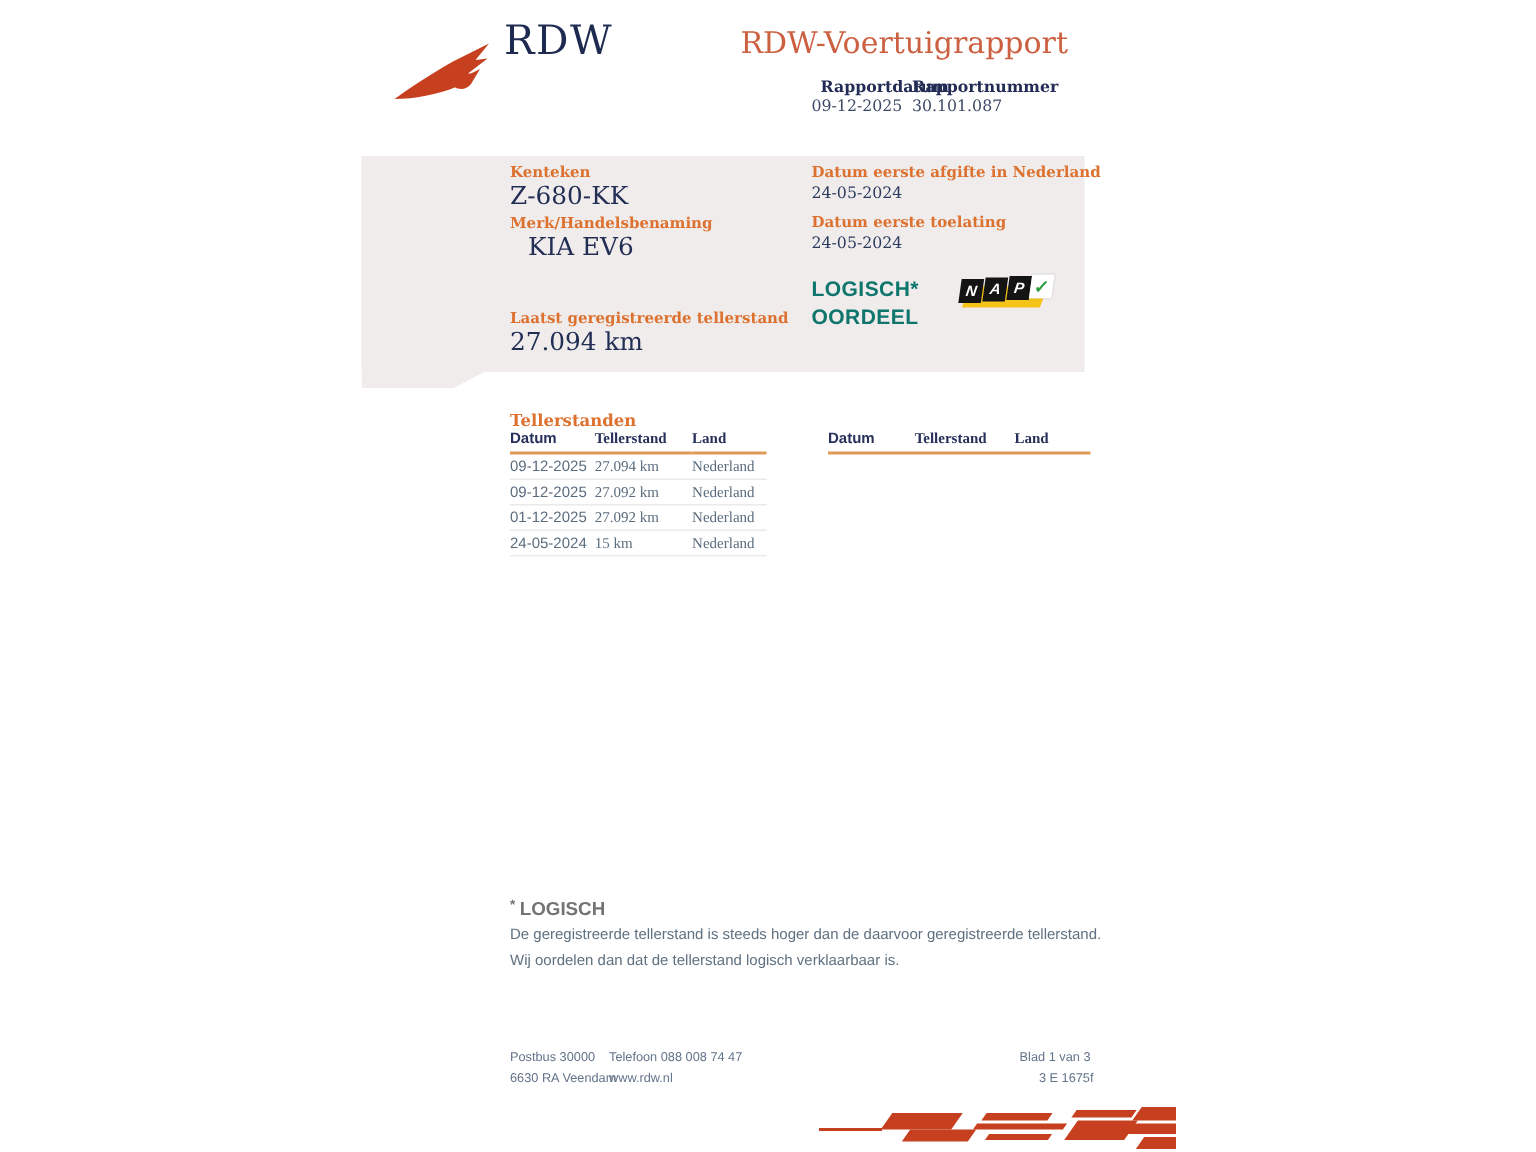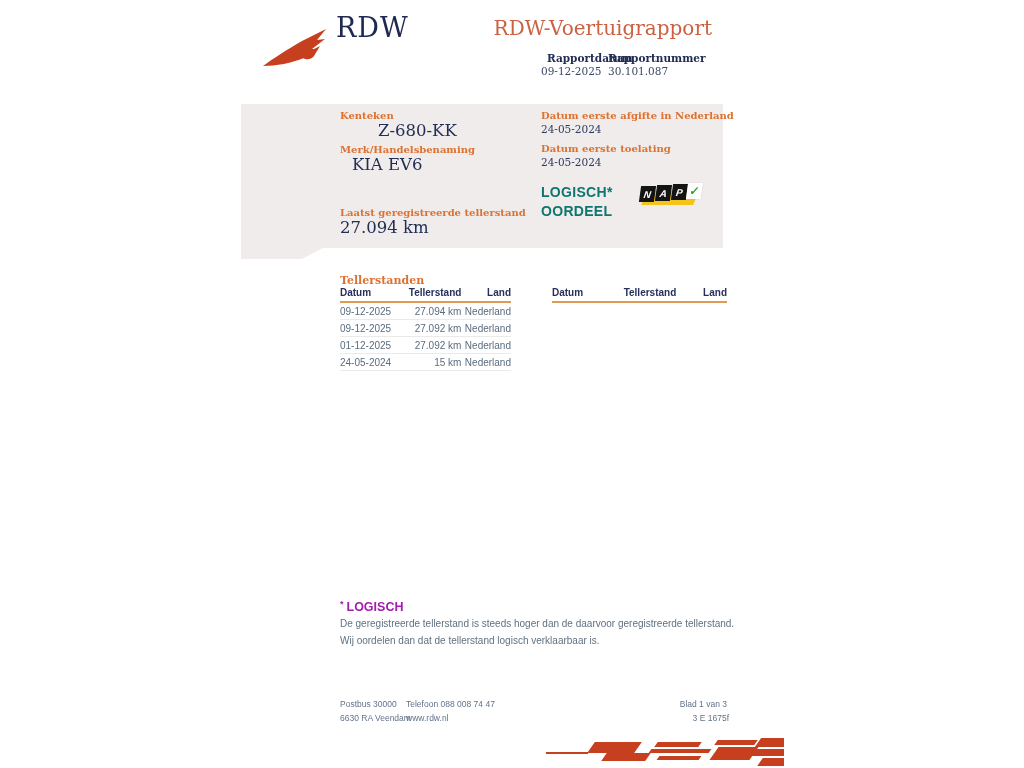--- a/index.html
+++ b/index.html
@@ -44,28 +44,28 @@
     background:#ffffff; color:#2d9e3f; font-size:12px; font-weight:bold;
     display:flex; align-items:center; justify-content:center; transform:skewX(-8deg);
     box-shadow:0 0 1px rgba(0,0,0,0.25); }
 
   
   .section-title { left:340px; top:274px; font-family:"DejaVu Serif", serif;
     font-weight:bold; font-size:11px; color:#dd712f; }
   table.ts { border-collapse:collapse; table-layout:fixed; }
   table.ts th { font-size:10px; font-weight:bold; color:#27305a; text-align:left;
     padding:0 0 3px 0; border-bottom:2px solid #e09a55; }
-  table.ts th.num, table.ts td.num { text-align:right; }
+  table.ts th.num, table.ts td.num { text-align:left;font-family:Liberation Serif, serif; }
   table.ts td { font-size:10px; color:#5a6c7e; padding:2.5px 0;
     border-bottom:1px solid #eaeaea; }
   .tbl-left  { left:340px; top:287px; width:171px; }
   .tbl-right { left:552px; top:287px; width:175px; }
 
   
-  .footnote-title { left:340px; top:597px; font-weight:bold; color:#a21caf; }
+  .footnote-title { left:340px; top:597px; font-weight:bold; color:#737373; }
   .footnote-title .ast { font-size:9px; vertical-align:4px; }
   .footnote-title .word { font-size:12.5px; margin-left:3px; }
   .footnote-body { left:340px; top:615px; width:402px; font-size:10px;
     color:#5f7181; line-height:17px; }
 
   
   .foot { font-size:8.5px; color:#63738a; }
   .foot-r { text-align:right; }
 
   
@@ -87,21 +87,21 @@
 
   <div class="abs meta-label" style="left:541px; top:52px;margin-left:6px;">Rapportdatum</div>
   <div class="abs meta-value" style="left:541px; top:65px;">09-12-2025</div>
   <div class="abs meta-label" style="left:608px; top:52px;">Rapportnummer</div>
   <div class="abs meta-value" style="left:608px; top:65px;">30.101.087</div>
 
   <div class="abs panel"></div>
   <div class="abs panel-flap"></div>
 
   <div class="abs fld-label" style="left:340px; top:110px;">Kenteken</div>
-  <div class="abs fld-big" style="left:340px; top:121px;margin-left:38px;">Z-680-KK</div>
+  <div class="abs fld-big" style="left:340px; top:121px;">Z-680-KK</div>
 
   <div class="abs fld-label" style="left:340px; top:144px;">Merk/Handelsbenaming</div>
   <div class="abs fld-big" style="left:352px; top:155px;">KIA EV6</div>
 
   <div class="abs fld-label" style="left:340px; top:207px;">Laatst geregistreerde tellerstand</div>
   <div class="abs fld-big" style="left:340px; top:218px;">27.094 km</div>
 
   <div class="abs fld-label" style="left:541px; top:110px;">Datum eerste afgifte in Nederland</div>
   <div class="abs fld-small" style="left:541px; top:123px;">24-05-2024</div>
 

